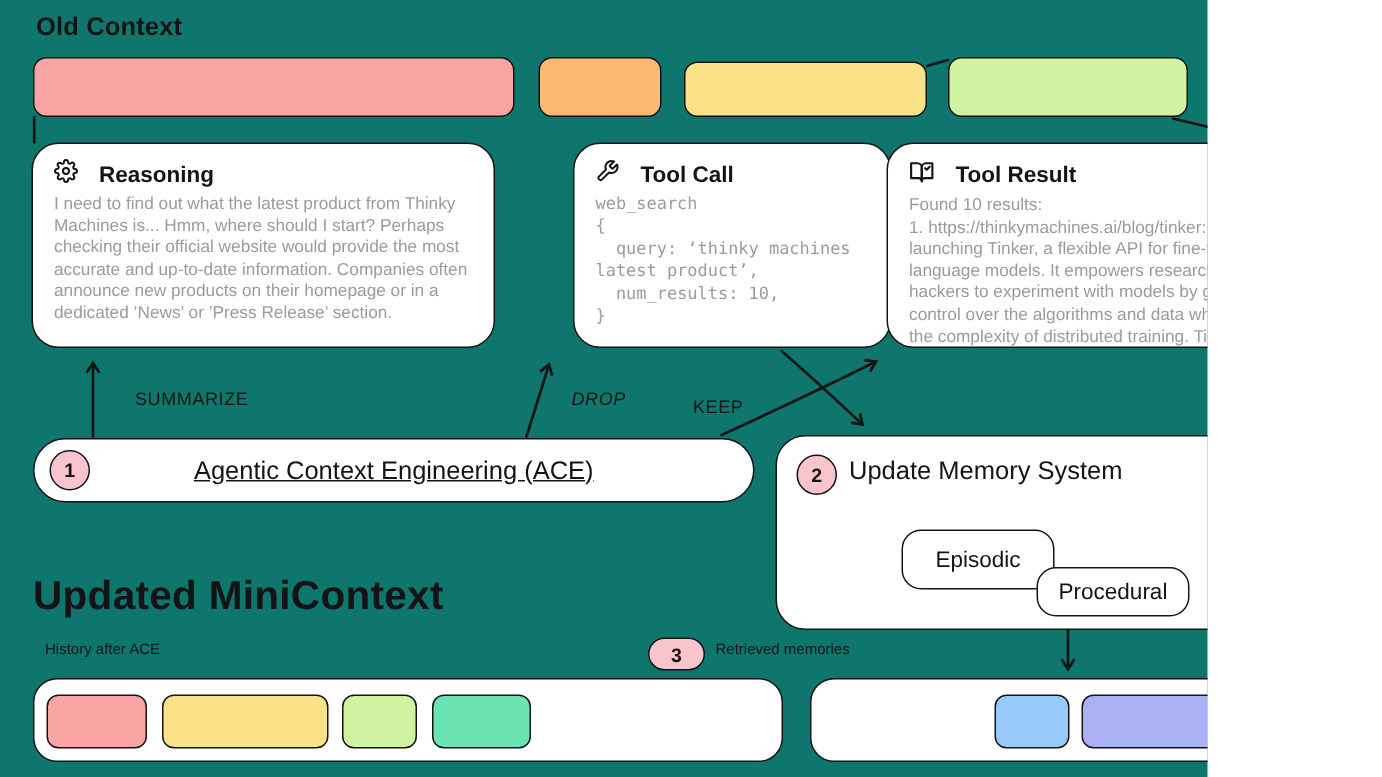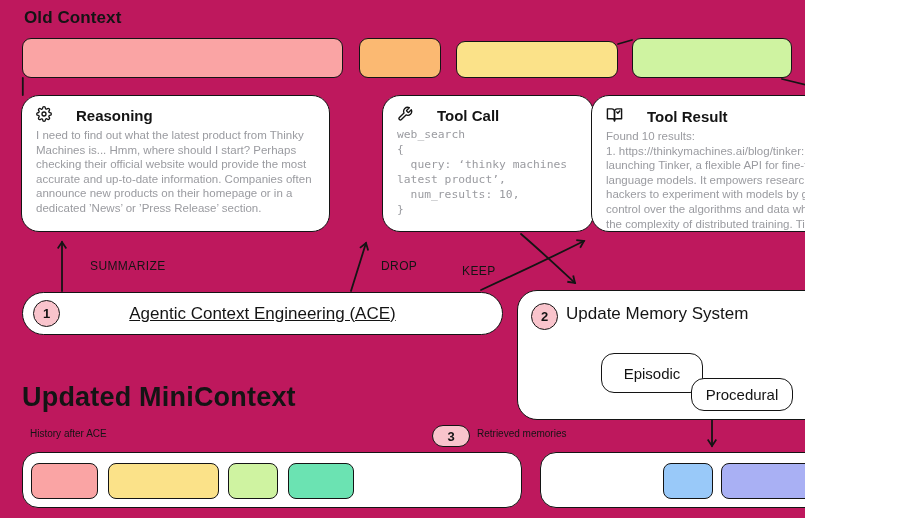--- a/index.html
+++ b/index.html
@@ -1,30 +1,30 @@
 <!DOCTYPE html>
 <html><head>
 <meta charset="utf-8">
 <style>
   html,body{margin:0;padding:0;background:#fff;}
   .canvas{
-    position:relative;width:805px;height:518px;background:#be185d;
+    position:relative;width:805px;height:518px;background:#0f766e;
     font-family:"Liberation Sans","DejaVu Sans",sans-serif;color:#141414;
     overflow:hidden;
   }
   .abs{position:absolute;}
   .section-label{font-size:17px;font-weight:700;letter-spacing:.1px;}
   .big-title{font-size:27px;font-weight:700;letter-spacing:.2px;}
   .sub-label{font-size:10px;font-weight:500;}
   .block{position:absolute;border:1.7px solid #141414;border-radius:9px;box-sizing:border-box;}
   .card{
     position:absolute;top:95px;height:137px;border:1.8px solid #141414;border-radius:18px;
     background:#fff;box-sizing:border-box;padding:10px 14px 8px 14px;overflow:hidden;
   }
-  .card-title{display:flex;align-items:center;gap:24px;font-size:15px;font-weight:700;margin-bottom:3px;}
+  .card-title{display:flex;align-items:center;gap:14px;font-size:15px;font-weight:700;margin-bottom:3px;}
   .card-title svg{flex:0 0 auto;}
   .card-body{font-size:11.5px;line-height:1.27;color:#9a9ba0;white-space:pre-wrap;}
   .card-code{font-family:"DejaVu Sans Mono","Liberation Mono",monospace;font-size:11.3px;line-height:1.32;color:#9a9ba0;white-space:pre-wrap;}
   .pill{
     position:absolute;border:1.8px solid #141414;border-radius:24px;background:#fff;
     display:flex;align-items:center;justify-content:center;box-sizing:border-box;
   }
   .badge{
     position:absolute;background:#f9c4cc;border:1.5px solid #141414;border-radius:50%;
     display:flex;align-items:center;justify-content:center;font-size:13px;font-weight:700;box-sizing:border-box;
@@ -101,21 +101,21 @@
           <path d="M15.2 8.6l1.5 1.5 2.8-2.9"></path>
         </svg>
       </span>
       <span>Tool Result</span>
     </div>
     <div class="card-body">Found 10 results:
 1. https://thinkymachines.ai/blog/tinker: Today, we are launching Tinker, a flexible API for fine-tuning language models. It empowers researchers and hackers to experiment with models by giving them control over the algorithms and data while we handle the complexity of distributed training. Tinker advances our mission of enabling more people to do research on cutting-edge</div>
   </div>
 
   <div class="arrow-label" style="left:90px;top:259px;">SUMMARIZE</div>
-  <div class="arrow-label" style="left:381px;top:259px;">DROP</div>
+  <div class="arrow-label" style="left:381px;top:259px;font-style:italic;">DROP</div>
   <div class="arrow-label" style="left:462px;top:264px;">KEEP</div>
 
   <div class="pill" style="left:22px;top:292px;width:481px;height:43px;">
     <div class="badge" style="left:10px;top:7px;width:27px;height:27px;">1</div>
     <span style="font-size:17px;font-weight:500;text-decoration:underline;">Agentic Context Engineering (ACE)</span>
   </div>
 
   <div class="mem-box">
     <div class="badge" style="left:13px;top:12px;width:27px;height:27px;">2</div>
     <div class="mem-title">Update Memory System</div>

